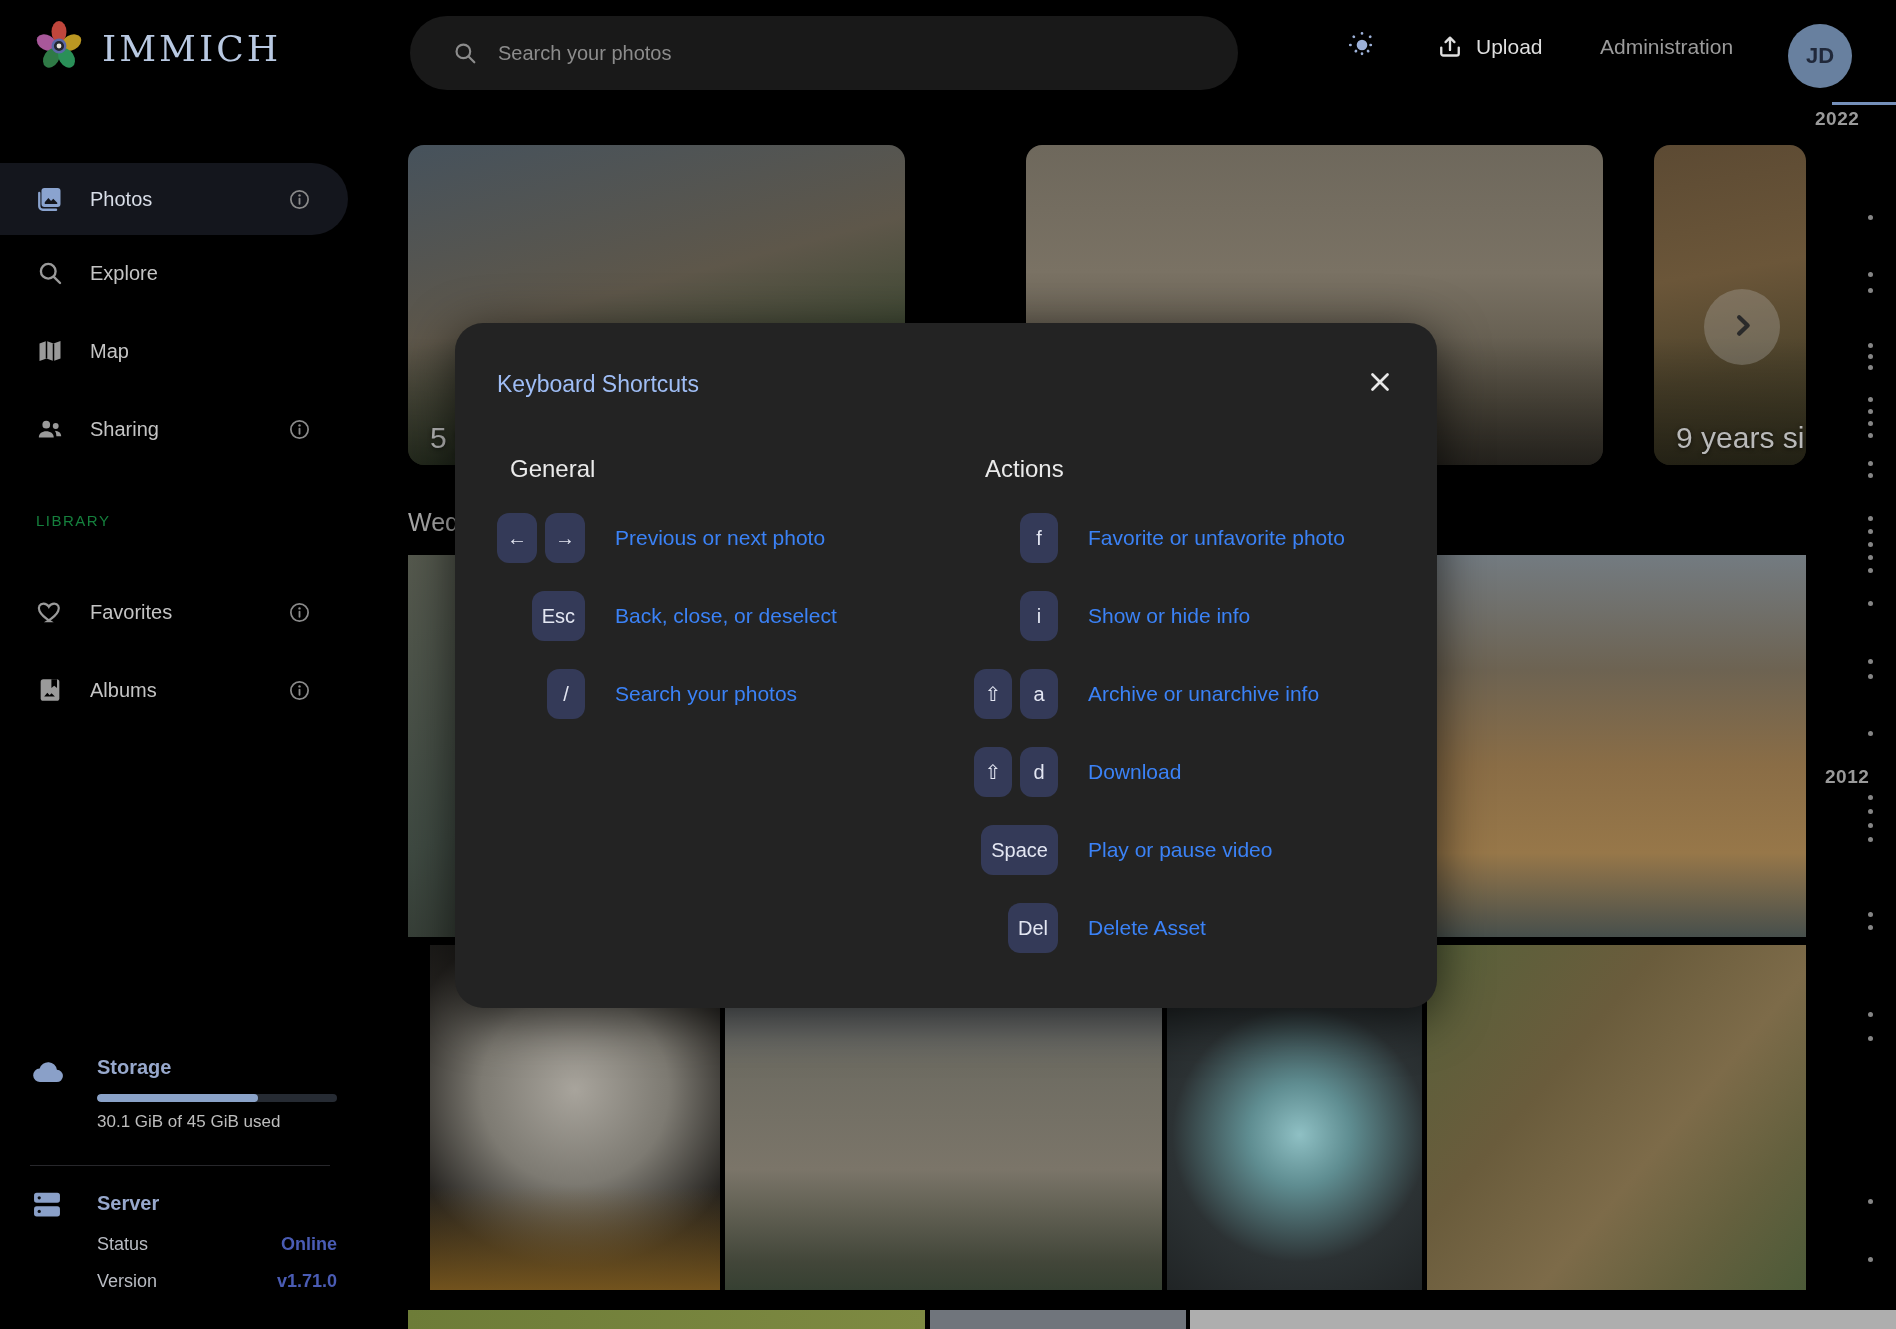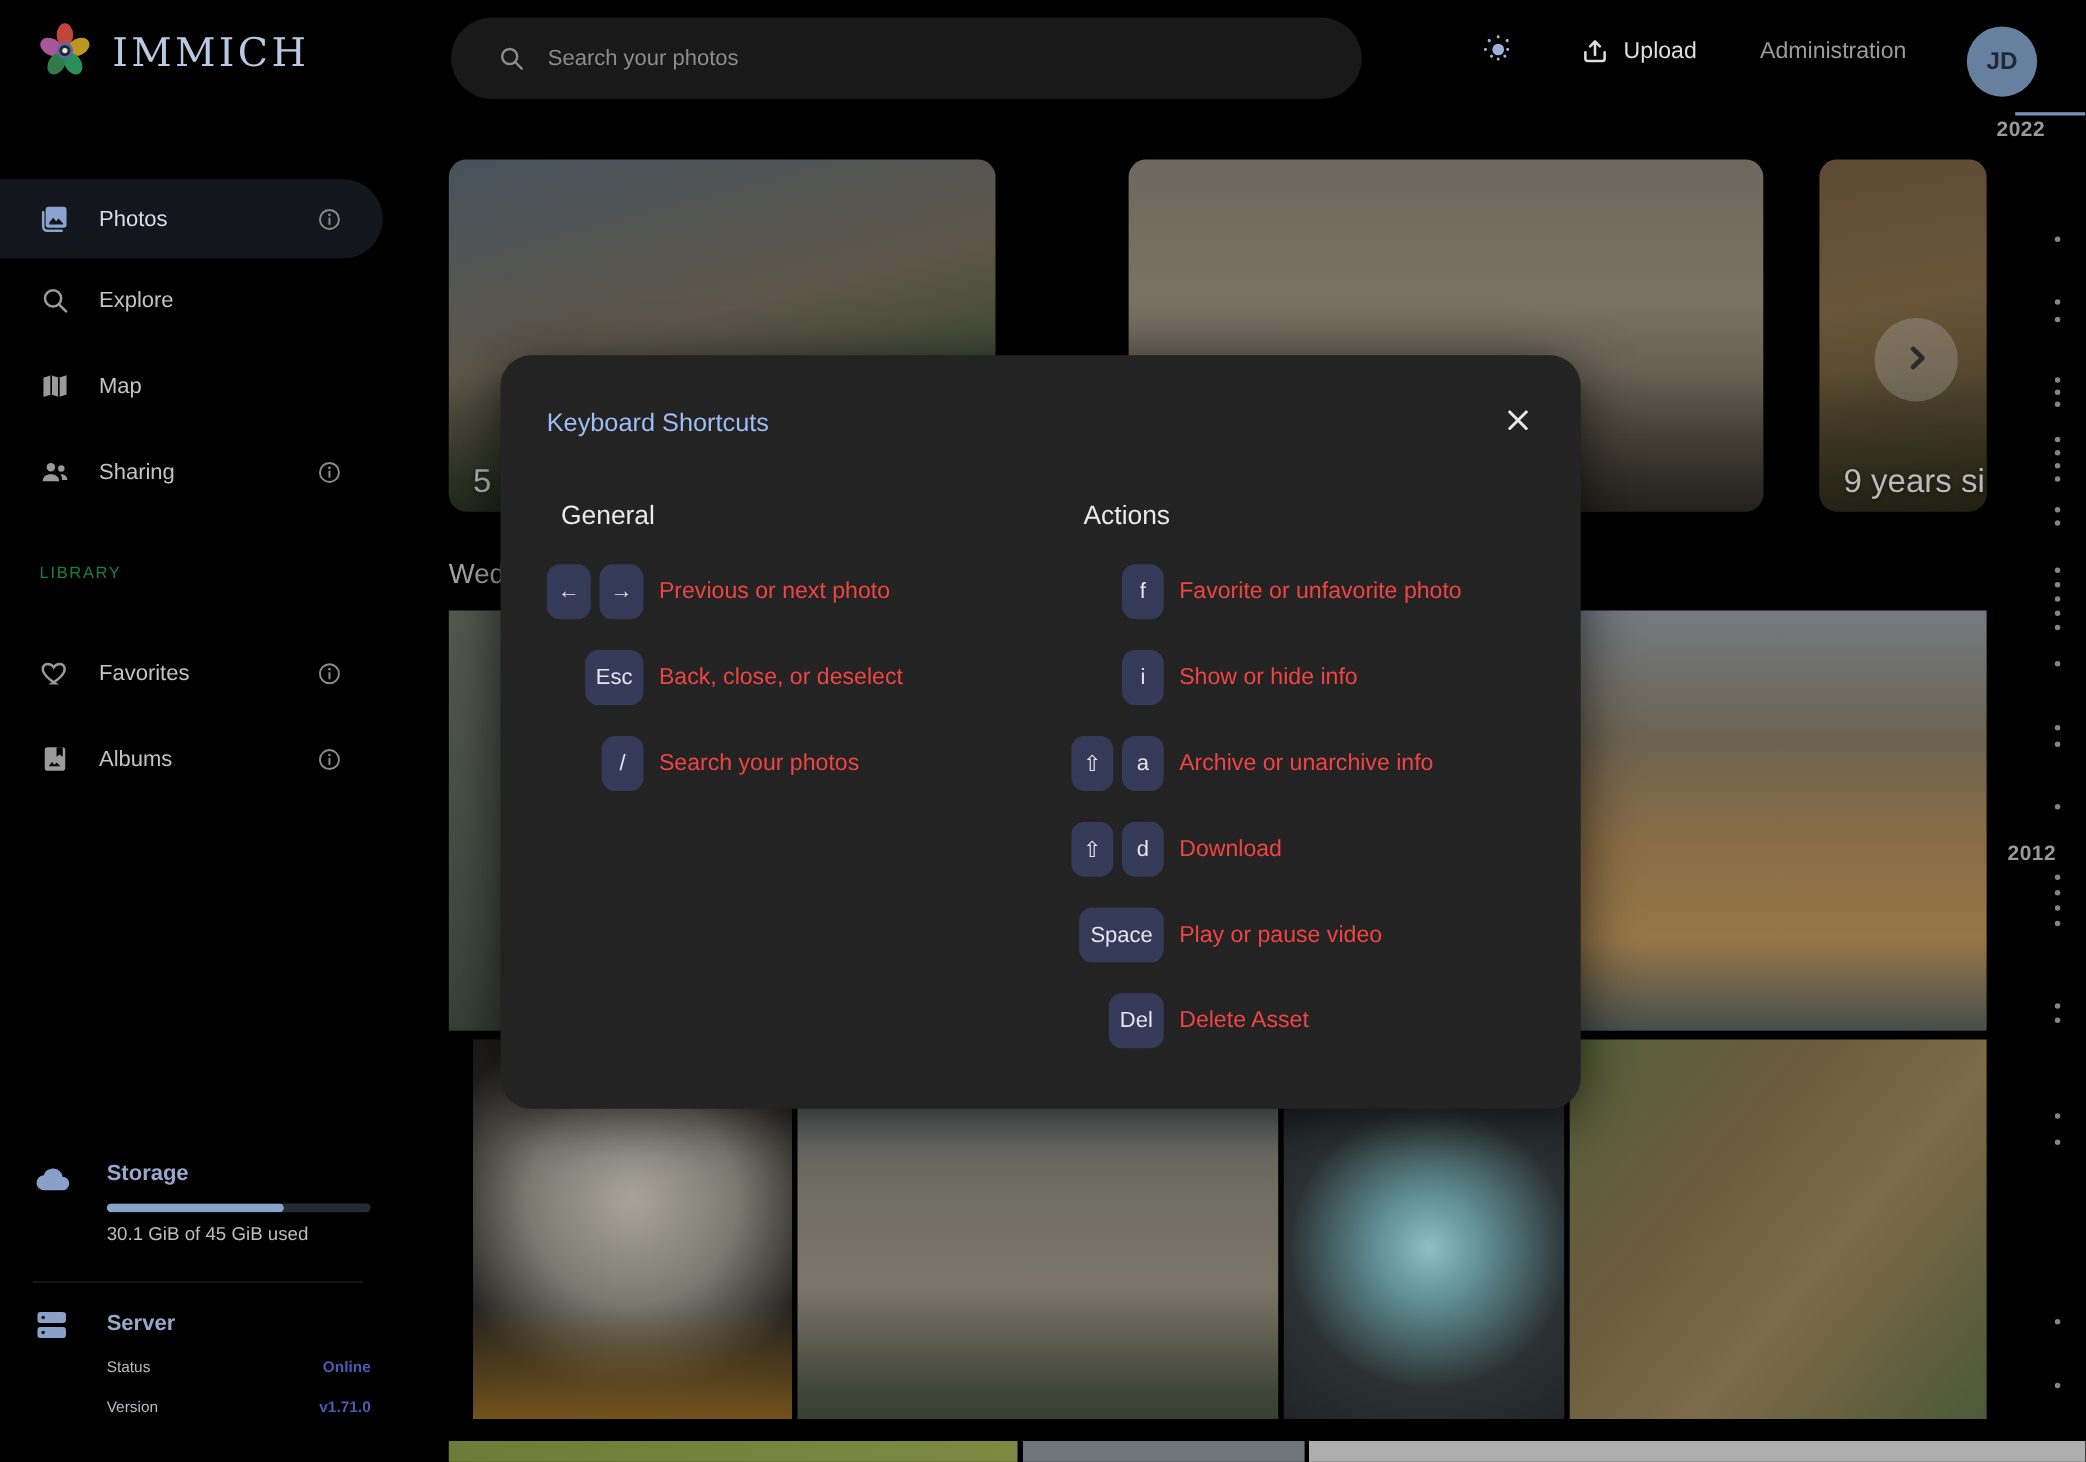--- a/index.html
+++ b/index.html
@@ -49,42 +49,42 @@
   .side-item.active .ic{color:#8aa3cf;}
   .side-item.active .lbl{color:#d9dee8;font-weight:500;}
   #lib-heading{position:absolute;left:36px;top:418px;font-size:15px;letter-spacing:1.5px;color:#15803d;}
   #storage-block{position:absolute;left:0;top:960px;width:348px;}
   .blk-ic{position:absolute;left:30px;width:38px;height:30px;color:#8aa0c8;}
   .blk-title{position:absolute;left:97px;font-size:20px;font-weight:600;color:#97a8cc;}
   #storage-bar{position:absolute;left:97px;top:40px;width:240px;height:8px;border-radius:4px;background:#262b33;overflow:hidden;}
   #storage-fill{height:100%;border-radius:4px;background:#8aa2c8;}
   #storage-used{position:absolute;left:97px;top:58px;font-size:17px;color:#bdbdbd;}
   #side-divider{position:absolute;left:30px;top:111px;width:300px;height:1px;background:#27272b;}
-  .srv-row{position:absolute;left:97px;width:240px;display:flex;justify-content:space-between;font-size:14px;}
+  .srv-row{position:absolute;left:97px;width:240px;display:flex;justify-content:space-between;font-size:18px;}
   .srv-label{color:#b9bcc3;}
   .srv-value{color:#4a5cb4;font-weight:600;}
 
   
   #modal{position:absolute;left:455px;top:323px;width:982px;height:685px;background:#232323;
          border-radius:28px;z-index:30;box-shadow:0 10px 50px rgba(0,0,0,.65);}
   #modal-title{position:absolute;left:42px;top:48px;font-size:23px;font-weight:400;color:#9fbdf5;}
   #modal-close{position:absolute;right:42px;top:44px;width:30px;height:30px;cursor:pointer;color:#e8e8e8;}
   .sc-col{position:absolute;top:132px;}
   #col-general{left:42px;width:430px;}
   #col-actions{left:483px;width:460px;}
   .sc-heading{font-size:24px;color:#eaeaea;height:28px;margin-bottom:30px;}
   #col-general .sc-heading{margin-left:13px;}
   #col-actions .sc-heading{margin-left:47px;}
   .sc-row{display:flex;align-items:center;height:50px;margin-bottom:28px;}
   .keys{display:flex;justify-content:flex-end;gap:8px;}
   #col-general .keys{width:88px;}
   #col-actions .keys{width:120px;}
   .chip{min-width:38px;height:50px;padding:0 10px;box-sizing:border-box;border-radius:12px;background:#343a58;
         color:#e3e6f2;font-size:20px;display:flex;align-items:center;justify-content:center;}
-  .sc-label{margin-left:14px;font-size:21px;color:#ef4444;white-space:nowrap;}
+  .sc-label{margin-left:30px;font-size:21px;color:#3b82f6;white-space:nowrap;}
 </style>
 </head>
 <body>
 
 <div id="stage">
 
   <div id="mosaic">
       <div class="tile" style="left: 408px; top: 145px; width: 497px; height: 320px; border-radius: 16px; background: linear-gradient(165deg, rgb(70, 82, 92) 0%, rgb(94, 87, 74) 45%, rgb(57, 70, 47) 75%, rgb(44, 53, 38) 100%);">
         <div class="mem-shade"></div>
         <div class="mem-label">5 y</div>

